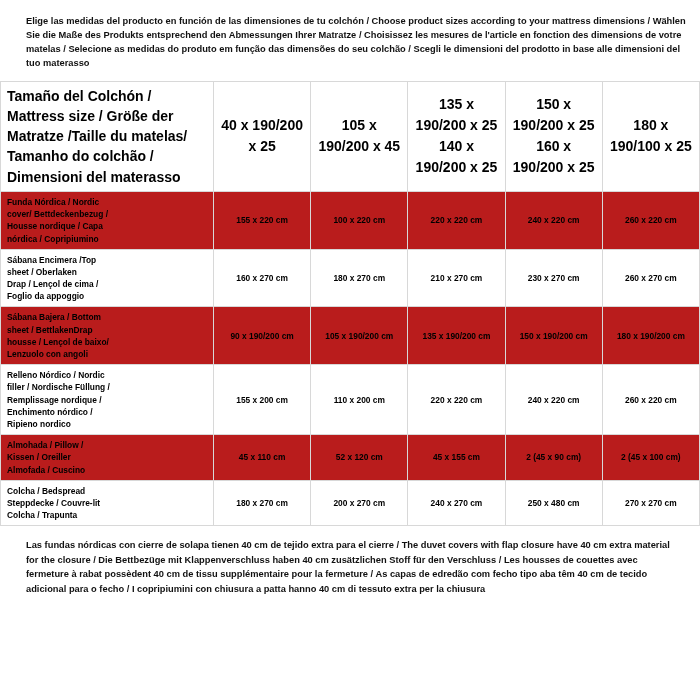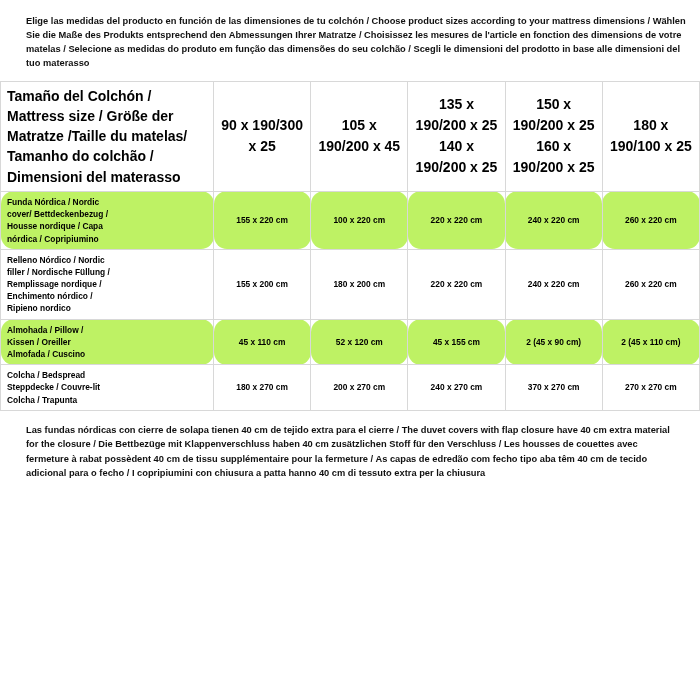--- a/index.html
+++ b/index.html
@@ -51,22 +51,21 @@
     text-align: center;
     font-size: 8.6px;
   }
   tr.head-row td {
     font-size: 14px;
   }
   tr.head-row td.value-cell {
     line-height: 1.5;
   }
   tr.alt td {
-    background: #bef264;
-    border-radius: 13px;
+    background: #b91c1c;
   }
   .footer-note {
     font-size: 9.3px;
     font-weight: bold;
     line-height: 1.55;
     padding: 12px 30px 10px 26px;
     color: #111;
   }
   .two-line {
     white-space: pre-line;
@@ -80,69 +79,91 @@
   <div class="header-note">Elige las medidas del producto en función de las dimensiones de tu colchón / Choose product sizes according to your mattress dimensions / Wählen Sie die Maße des Produkts entsprechend den Abmessungen Ihrer Matratze / Choisissez les mesures de l'article en fonction des dimensions de votre matelas / Selecione as medidas do produto em função das dimensões do seu colchão / Scegli le dimensioni del prodotto in base alle dimensioni del tuo materasso</div>
 
   <table class="size-table">
     <tbody>
       <tr class="head-row">
         <td class="label-cell two-line">Tamaño del Colchón /
 Mattress size / Größe der
 Matratze /Taille du matelas/
 Tamanho do colchão /
 Dimensioni del materasso</td>
-        <td class="value-cell two-line">90 x 190/300 x 25</td>
+        <td class="value-cell two-line">40 x 190/200 x 25</td>
         <td class="value-cell two-line">105 x 190/200 x 45</td>
         <td class="value-cell two-line">135 x 190/200 x 25
 140 x 190/200 x 25</td>
         <td class="value-cell two-line">150 x 190/200 x 25
 160 x 190/200 x 25</td>
         <td class="value-cell two-line">180 x 190/100 x 25</td>
       </tr>
       <tr class="alt">
         <td class="label-cell two-line">Funda Nórdica /  Nordic
 cover/ Bettdeckenbezug /
 Housse nordique / Capa
 nórdica / Copripiumino</td>
         <td class="value-cell">155 x 220 cm</td>
         <td class="value-cell">100 x 220 cm</td>
         <td class="value-cell">220 x 220 cm</td>
         <td class="value-cell">240 x 220 cm</td>
         <td class="value-cell">260 x 220 cm</td>
       </tr>
       <tr>
+        <td class="label-cell two-line">Sábana Encimera /Top
+sheet / Oberlaken
+Drap / Lençol de cima /
+Foglio da appoggio</td>
+        <td class="value-cell">160 x 270 cm</td>
+        <td class="value-cell">180 x 270 cm</td>
+        <td class="value-cell">210 x 270 cm</td>
+        <td class="value-cell">230 x 270 cm</td>
+        <td class="value-cell">260 x 270 cm</td>
+      </tr>
+      <tr class="alt">
+        <td class="label-cell two-line">Sábana Bajera / Bottom
+sheet / BettlakenDrap
+housse / Lençol de baixo/
+Lenzuolo con angoli</td>
+        <td class="value-cell">90 x 190/200 cm</td>
+        <td class="value-cell">105 x 190/200 cm</td>
+        <td class="value-cell">135 x 190/200 cm</td>
+        <td class="value-cell">150 x 190/200 cm</td>
+        <td class="value-cell">180 x 190/200 cm</td>
+      </tr>
+      <tr>
         <td class="label-cell two-line">Relleno Nórdico / Nordic
 filler / Nordische Füllung /
 Remplissage nordique /
 Enchimento nórdico /
 Ripieno nordico</td>
         <td class="value-cell">155 x 200 cm</td>
-        <td class="value-cell">180 x 200 cm</td>
+        <td class="value-cell">110 x 200 cm</td>
         <td class="value-cell">220 x 220 cm</td>
         <td class="value-cell">240 x 220 cm</td>
         <td class="value-cell">260 x 220 cm</td>
       </tr>
       <tr class="alt">
         <td class="label-cell two-line">Almohada  /  Pillow /
 Kissen / Oreiller
 Almofada / Cuscino</td>
         <td class="value-cell">45 x 110 cm</td>
         <td class="value-cell">52 x 120 cm</td>
         <td class="value-cell">45 x 155 cm</td>
         <td class="value-cell">2 (45 x 90 cm)</td>
-        <td class="value-cell">2 (45 x 110 cm)</td>
+        <td class="value-cell">2 (45 x 100 cm)</td>
       </tr>
       <tr>
         <td class="label-cell two-line">Colcha / Bedspread
 Steppdecke / Couvre-lit
 Colcha / Trapunta</td>
         <td class="value-cell">180 x 270 cm</td>
         <td class="value-cell">200 x 270 cm</td>
         <td class="value-cell">240 x 270 cm</td>
-        <td class="value-cell">370 x 270 cm</td>
+        <td class="value-cell">250 x 480 cm</td>
         <td class="value-cell">270 x 270 cm</td>
       </tr>
     </tbody>
   </table>
 
   <div class="footer-note">Las fundas nórdicas con cierre de solapa tienen 40 cm de tejido extra para el cierre  /  The duvet covers with flap closure have 40 cm extra material for the closure / Die Bettbezüge mit Klappenverschluss haben 40 cm zusätzlichen Stoff für den Verschluss / Les housses de couettes avec fermeture à rabat possèdent 40 cm de tissu supplémentaire pour la fermeture / As capas de edredão com fecho tipo aba têm 40 cm de tecido adicional para o fecho / I copripiumini con chiusura a patta hanno 40 cm di tessuto extra per la chiusura</div>
 
 </div>
 
 </body></html>

